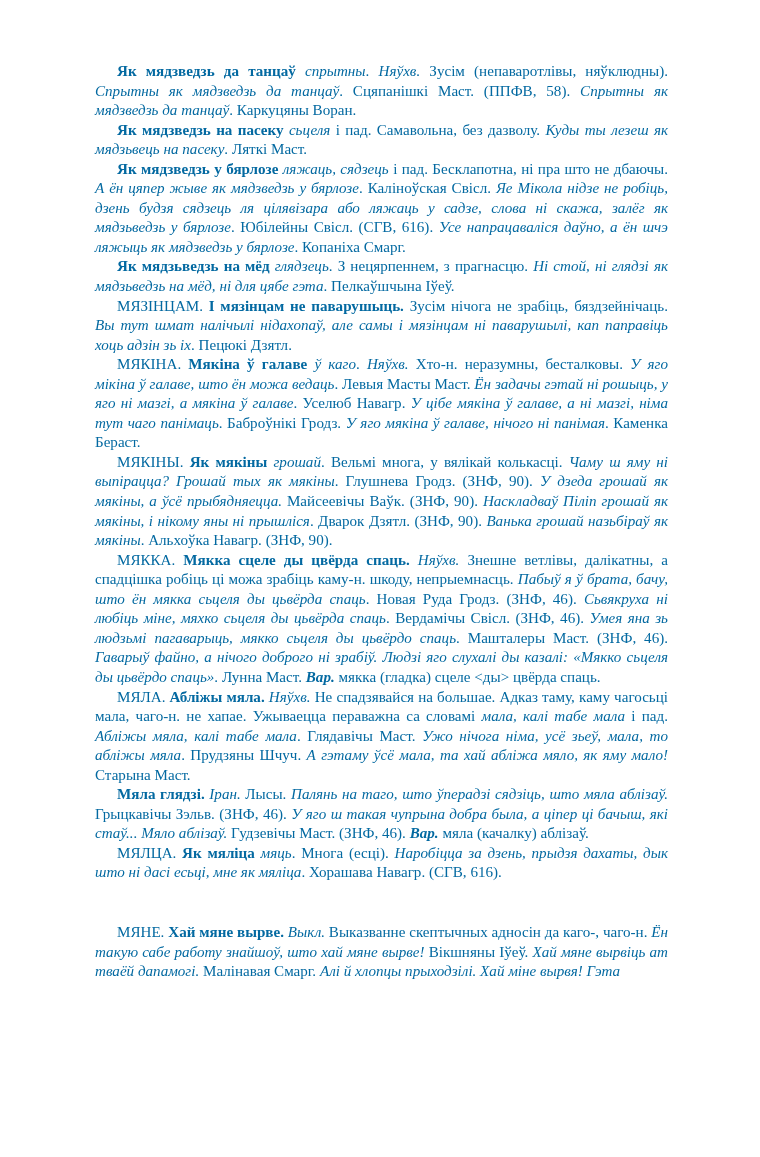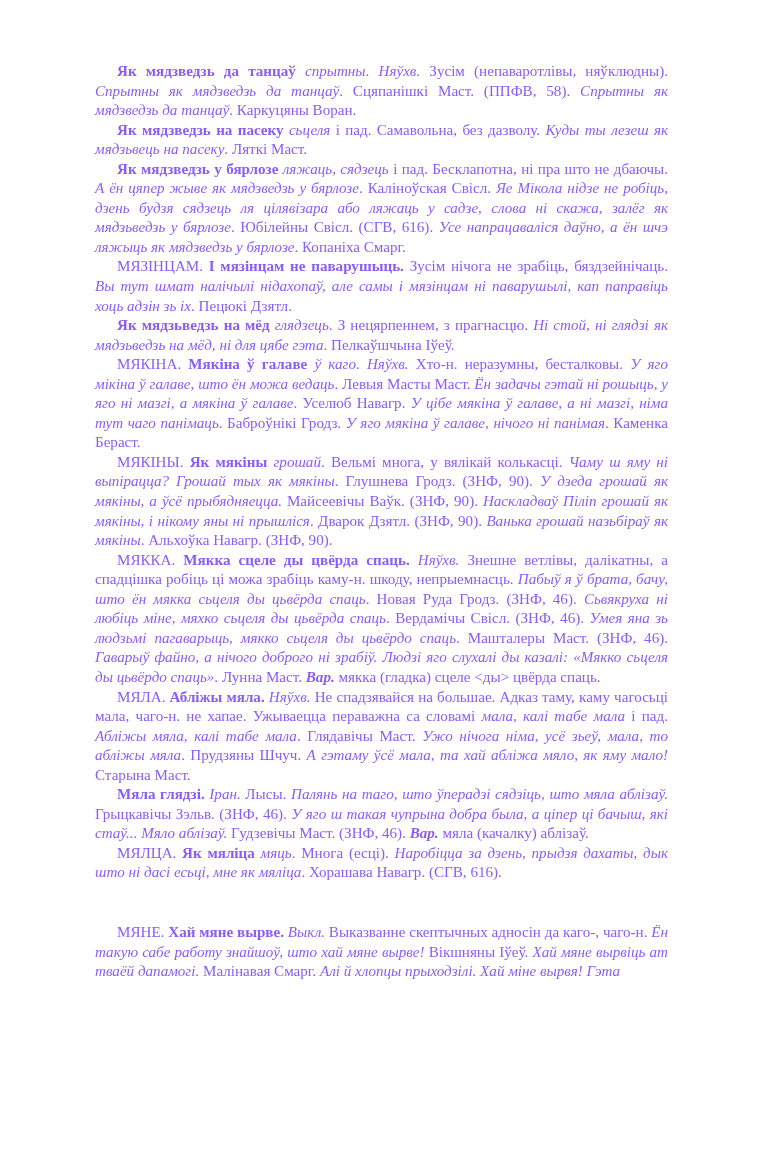--- a/index.html
+++ b/index.html
@@ -7,21 +7,21 @@
     padding: 0;
     background: #ffffff;
   }
   .page {
     position: relative;
     width: 760px;
     height: 987px;
     background: #ffffff;
     overflow: hidden;
     font-family: "Liberation Serif", "DejaVu Serif", serif;
-    color: #8b5cf6;
+    color: #0369a1;
   }
   .text-column {
     position: absolute;
     left: 95px;
     top: 62px;
     width: 573px;
   }
   .entry {
     margin: 0 0 0 0;
     padding: 0;
@@ -50,22 +50,22 @@
 </style>
 </head>
 <body>
 
 <div class="page">
 
   <div class="text-column">
     <p class="entry"><b>Як мядзведзь да танцаў</b> <i>спрытны</i>. <i>Няўхв.</i> Зусім (непаваротлівы, няўклюдны). <i>Спрытны як мядзведзь да танцаў</i>. Сцяпанішкі Маст. (ППФВ, 58). <i>Спрытны як мядзведзь да танцаў</i>. Каркуцяны Воран.</p>
     <p class="entry"><b>Як мядзведзь на пасеку</b> <i>сьцеля</i> і пад. Самавольна, без дазволу. <i>Куды ты лезеш як мядзьвець на пасеку</i>. Ляткі Маст.</p>
     <p class="entry"><b>Як мядзведзь у бярлозе</b> <i>ляжаць, сядзець</i> і пад. Бесклапотна, ні пра што не дбаючы. <i>А ён цяпер жыве як мядзведзь у бярлозе</i>. Каліноўская Свісл. <i>Яе Мікола нідзе не робіць, дзень будзя сядзець ля цілявізара або ляжаць у садзе, слова ні скажа, залёг як мядзьведзь у бярлозе</i>. Юбілейны Свісл. (СГВ, 616). <i>Усе напрацаваліся даўно, а ён шчэ ляжыць як мядзведзь у бярлозе</i>. Копаніха Смарг.</p>
+    <p class="entry"><b>Як мядзьведзь на мёд</b> <i>глядзець</i>. З нецярпеннем, з прагнасцю. <i>Ні стой, ні глядзі як мядзьведзь на мёд, ні для цябе гэта</i>. Пелкаўшчына Іўеў.</p>
     <p class="entry">МЯЗІНЦАМ. <b>І мязінцам не паварушыць.</b> Зусім нічога не зрабіць, бяздзейнічаць. <i>Вы тут шмат налічылі нідахопаў, але самы і мязінцам ні паварушылі, кап паправіць хоць адзін зь іх</i>. Пецюкі Дзятл.</p>
-    <p class="entry"><b>Як мядзьведзь на мёд</b> <i>глядзець</i>. З нецярпеннем, з прагнасцю. <i>Ні стой, ні глядзі як мядзьведзь на мёд, ні для цябе гэта</i>. Пелкаўшчына Іўеў.</p>
     <p class="entry">МЯКІНА. <b>Мякіна ў галаве</b> <i>ў каго</i>. <i>Няўхв.</i> Хто-н. неразумны, бесталковы. <i>У яго мікіна ў галаве, што ён можа ведаць</i>. Левыя Масты Маст. <i>Ён задачы гэтай ні рошыць, у яго ні мазгі, а мякіна ў галаве</i>. Уселюб Навагр. <i>У цібе мякіна ў галаве, а ні мазгі, німа тут чаго панімаць</i>. Баброўнікі Гродз. <i>У яго мякіна ў галаве, нічого ні панімая</i>. Каменка Бераст.</p>
     <p class="entry">МЯКІНЫ. <b>Як мякіны</b> <i>грошай</i>. Вельмі многа, у вялікай колькасці. <i>Чаму ш яму ні выпірацца? Грошай тых як мякіны</i>. Глушнева Гродз. (ЗНФ, 90). <i>У дзеда грошай як мякіны, а ўсё прыбядняецца.</i> Майсеевічы Ваўк. (ЗНФ, 90). <i>Наскладваў Піліп грошай як мякіны, і нікому яны ні прышліся</i>. Дварок Дзятл. (ЗНФ, 90). <i>Ванька грошай назьбіраў як мякіны</i>. Альхоўка Навагр. (ЗНФ, 90).</p>
     <p class="entry">МЯККА. <b>Мякка сцеле ды цвёрда спаць.</b> <i>Няўхв.</i> Знешне ветлівы, далікатны, а спадцішка робіць ці можа зрабіць каму-н. шкоду,  непрыемнасць. <i>Пабыў я ў брата, бачу, што ён мякка сьцеля ды цьвёрда спаць</i>. Новая Руда Гродз. (ЗНФ, 46). <i>Сьвякруха ні любіць міне, мяхко сьцеля ды цьвёрда спаць</i>. Вердамічы Свісл. (ЗНФ, 46). <i>Умея яна зь людзьмі пагаварыць, мякко сьцеля ды цьвёрдо спаць</i>. Машталеры Маст. (ЗНФ, 46). <i>Гаварыў файно, а нічого доброго ні зрабіў. Людзі яго слухалі  ды казалі: «Мякко сьцеля ды цьвёрдо спаць»</i>. Лунна Маст. <b><i>Вар.</i></b> мякка (гладка) сцеле &lt;ды&gt; цвёрда спаць.</p>
     <p class="entry">МЯЛА. <b>Абліжы мяла.</b> <i>Няўхв.</i> Не спадзявайся на большае. Адказ таму, каму чагосьці мала, чаго-н. не хапае. Ужываецца пераважна са словамі <i>мала, калі табе мала</i> і пад. <i>Абліжы мяла, калі табе мала</i>. Глядавічы Маст. <i>Ужо нічога німа, усё зьеў, мала, то абліжы мяла</i>. Прудзяны Шчуч. <i>А гэтаму ўсё мала, та хай абліжа мяло, як яму мало!</i> Старына Маст.</p>
     <p class="entry"><b>Мяла глядзі.</b> <i>Іран.</i> Лысы. <i>Палянь на таго, што ўперадзі сядзіць, што мяла аблізаў.</i> Грыцкавічы Зэльв. (ЗНФ, 46). <i>У яго ш такая чупрына добра была, а ціпер ці бачыш, які стаў... Мяло аблізаў.</i> Гудзевічы Маст. (ЗНФ, 46). <b><i>Вар.</i></b> мяла (качалку) аблізаў.</p>
     <p class="entry">МЯЛЦА. <b>Як мяліца</b> <i>мяць</i>. Многа (есці). <i>Наробіцца за дзень, прыдзя дахаты, дык што ні дасі есьці, мне як мяліца</i>. Хорашава Навагр. (СГВ, 616).</p>
     <p class="entry">МЯНЕ. <b>Хай мяне вырве.</b> <i>Выкл.</i> Выказванне скептычных адносін да каго-, чаго-н. <i>Ён такую сабе работу знайшоў, што хай мяне вырве!</i> Вікшняны Іўеў. <i>Хай мяне вырвіць ат тваёй дапамогі.</i> Малінавая Смарг. <i>Алі й хлопцы прыходзілі. Хай міне вырвя! Гэта</i></p>
   </div>
 
   <div class="pagenum">334</div>

